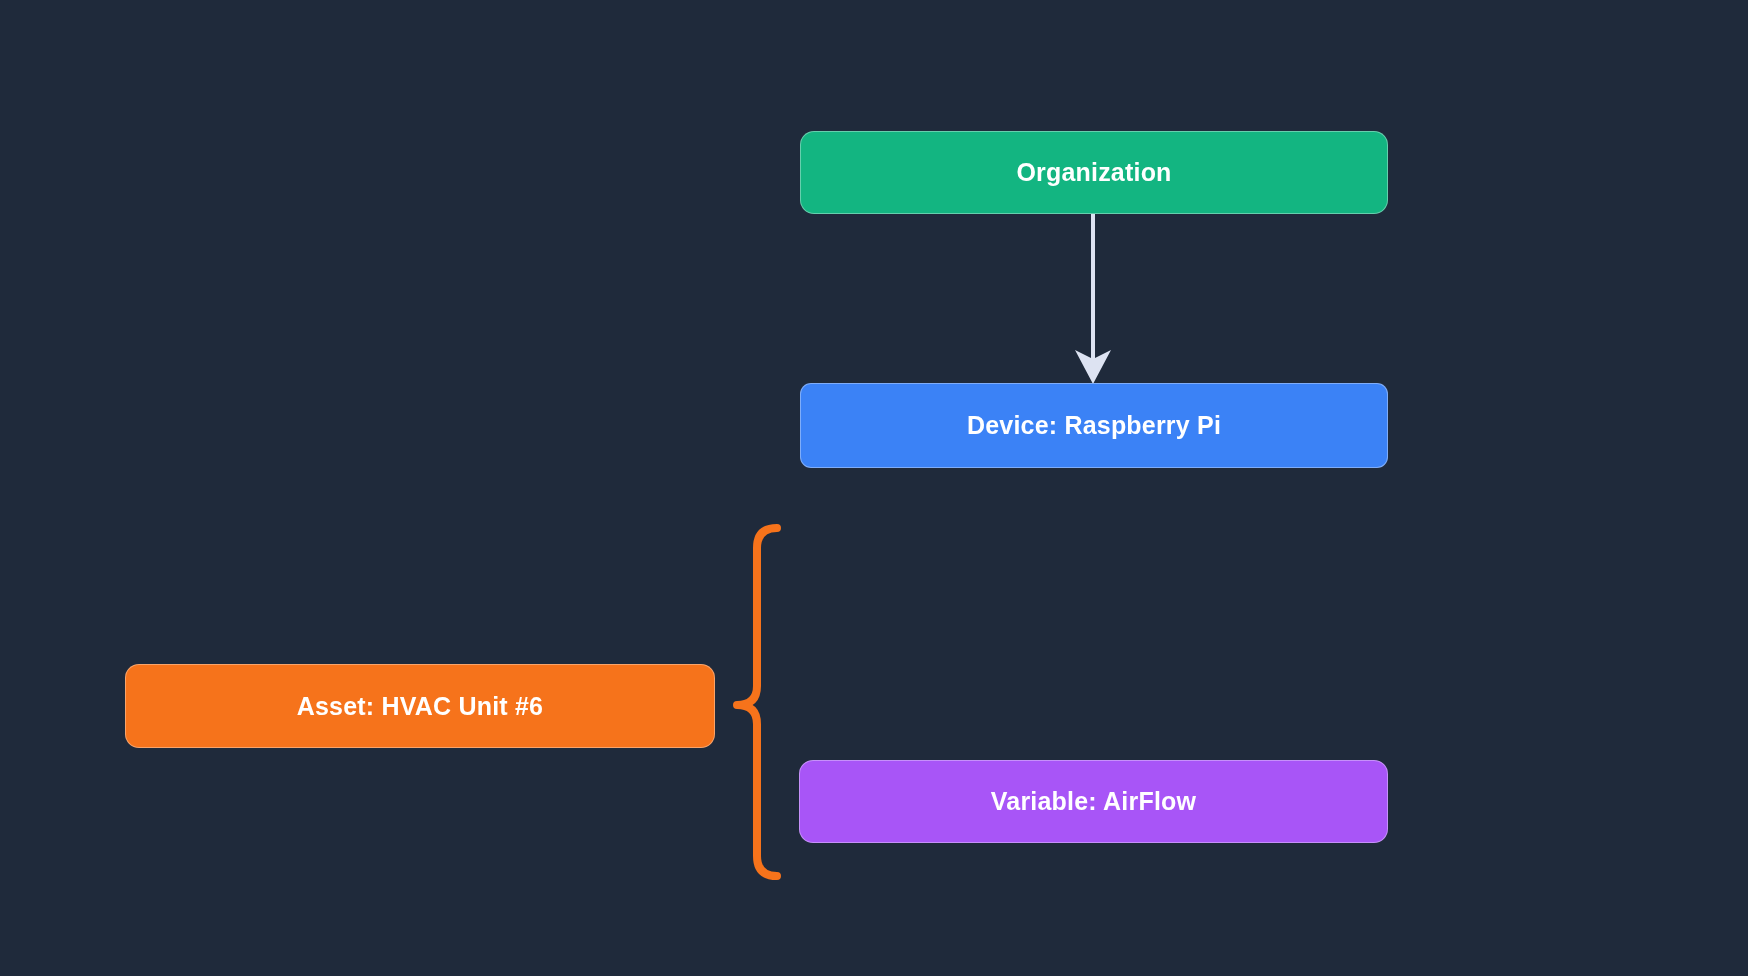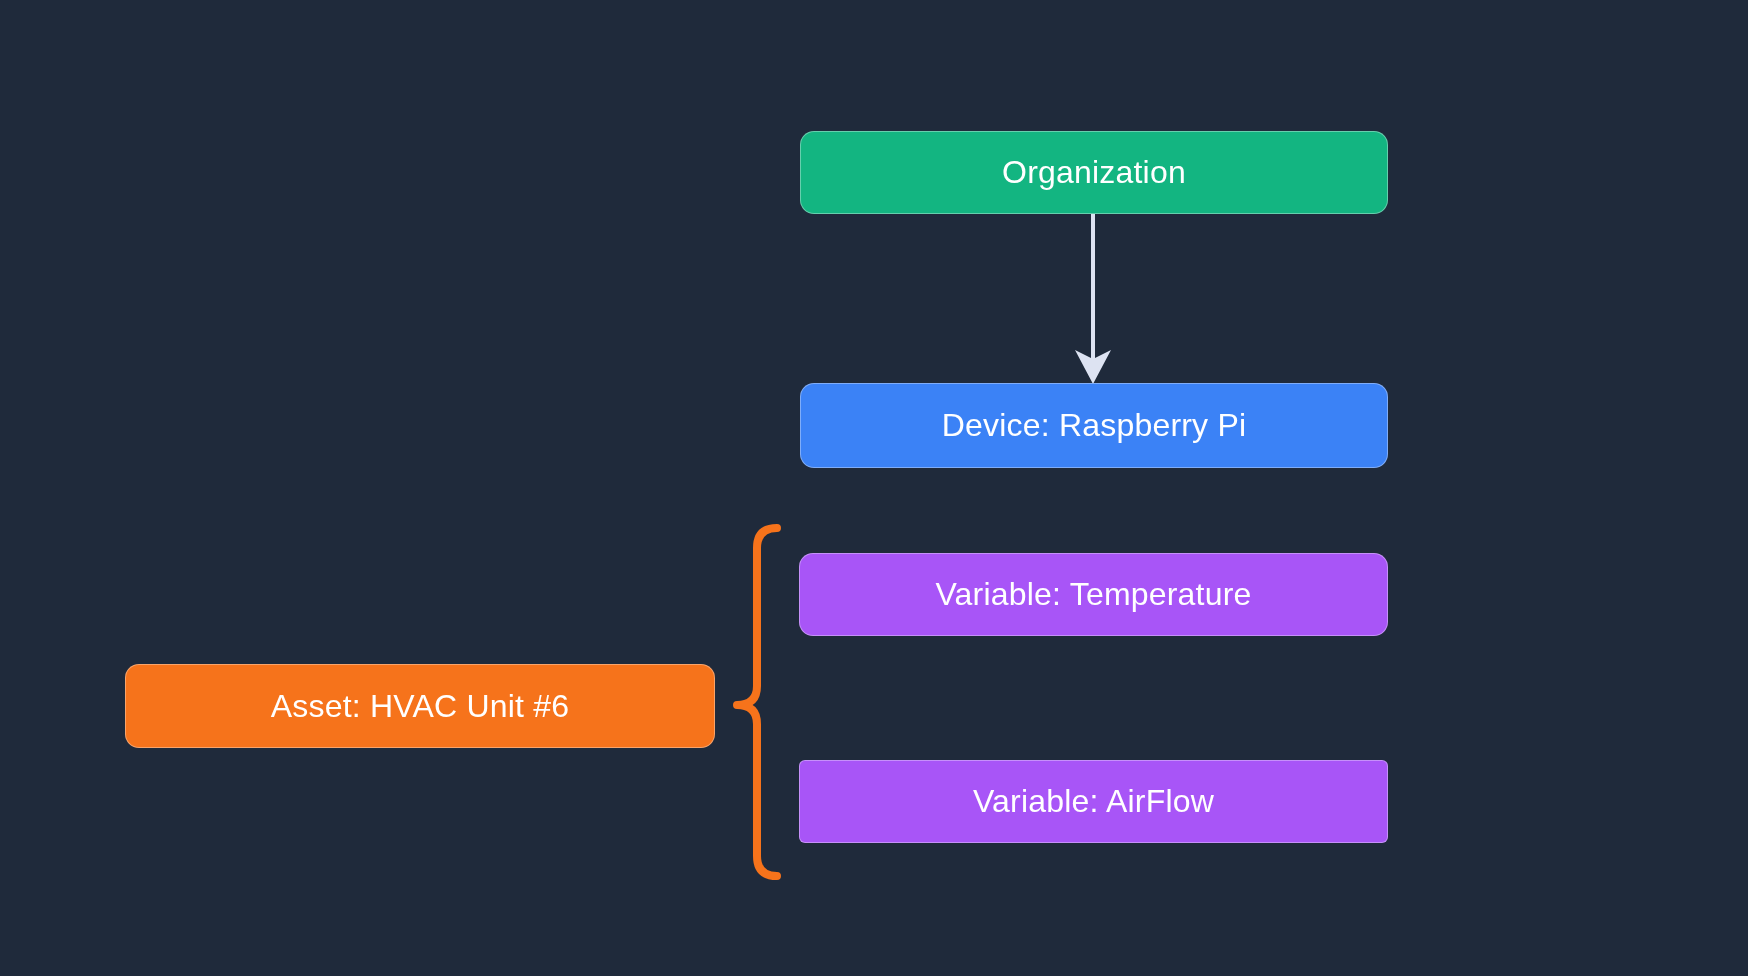--- a/index.html
+++ b/index.html
@@ -19,22 +19,22 @@
     left: 0;
     top: 0;
     pointer-events: none;
   }
   .node {
     position: absolute;
     display: flex;
     align-items: center;
     justify-content: center;
     color: #ffffff;
-    font-weight: normal;
-    font-size: 32px;
+    font-weight: bold;
+    font-size: 25px;
     letter-spacing: 0.2px;
     border-radius: 14px;
     border: 1px solid rgba(255,255,255,0.35);
     box-sizing: border-box;
     text-align: center;
   }
   .n-org    { left: 800px; top: 131px; width: 588px; height: 83px; }
   .n-device { left: 800px; top: 383px; width: 588px; height: 85px; }
   .n-var1   { left: 799px; top: 553px; width: 589px; height: 83px; }
   .n-var2   { left: 799px; top: 655px; width: 589px; height: 83px; }
@@ -47,22 +47,21 @@
 <div class="stage" style="background-color: rgb(31, 42, 59);">
 
   <svg class="connectors" width="1748" height="976">
     <line x1="1093" y1="214" x2="1093" y2="360" stroke-width="4" stroke="#dde3f2"></line>
     <polygon points="1093,384 1075,350 1093,359 1111,350" fill="#dde3f2"></polygon>
     <path d="M 777 528 Q 757 528 757 548 L 757 686 Q 757 705 737 705 Q 757 705 757 724 L 757 856 Q 757 876 777 876" fill="none" stroke-width="8" stroke-linecap="round" stroke-linejoin="round" stroke="#f6731b"></path>
   </svg>
 
   <div class="node n-org" style="background-color: rgb(19, 181, 129);">Organization</div>
 
-  <div class="node n-device" style="background-color: rgb(59, 130, 246);">Device: Raspberry Pi</div>
+  <div class="node n-device" style="background-color: rgb(59, 130, 246); border-radius: 11px;">Device: Raspberry Pi</div>
 
   <div class="node n-asset" style="background-color: rgb(246, 115, 27);">Asset: HVAC Unit #6</div>
 
-  <div class="node n-var1" style="background-color: rgb(168, 85, 247);">Variable: Temperature</div>
 
 
-  <div class="node n-var3" style="background-color: rgb(168, 85, 247); border-radius: 6px;">Variable: AirFlow</div>
+  <div class="node n-var3" style="background-color: rgb(168, 85, 247);">Variable: AirFlow</div>
 
 </div>
 
 </body></html>

